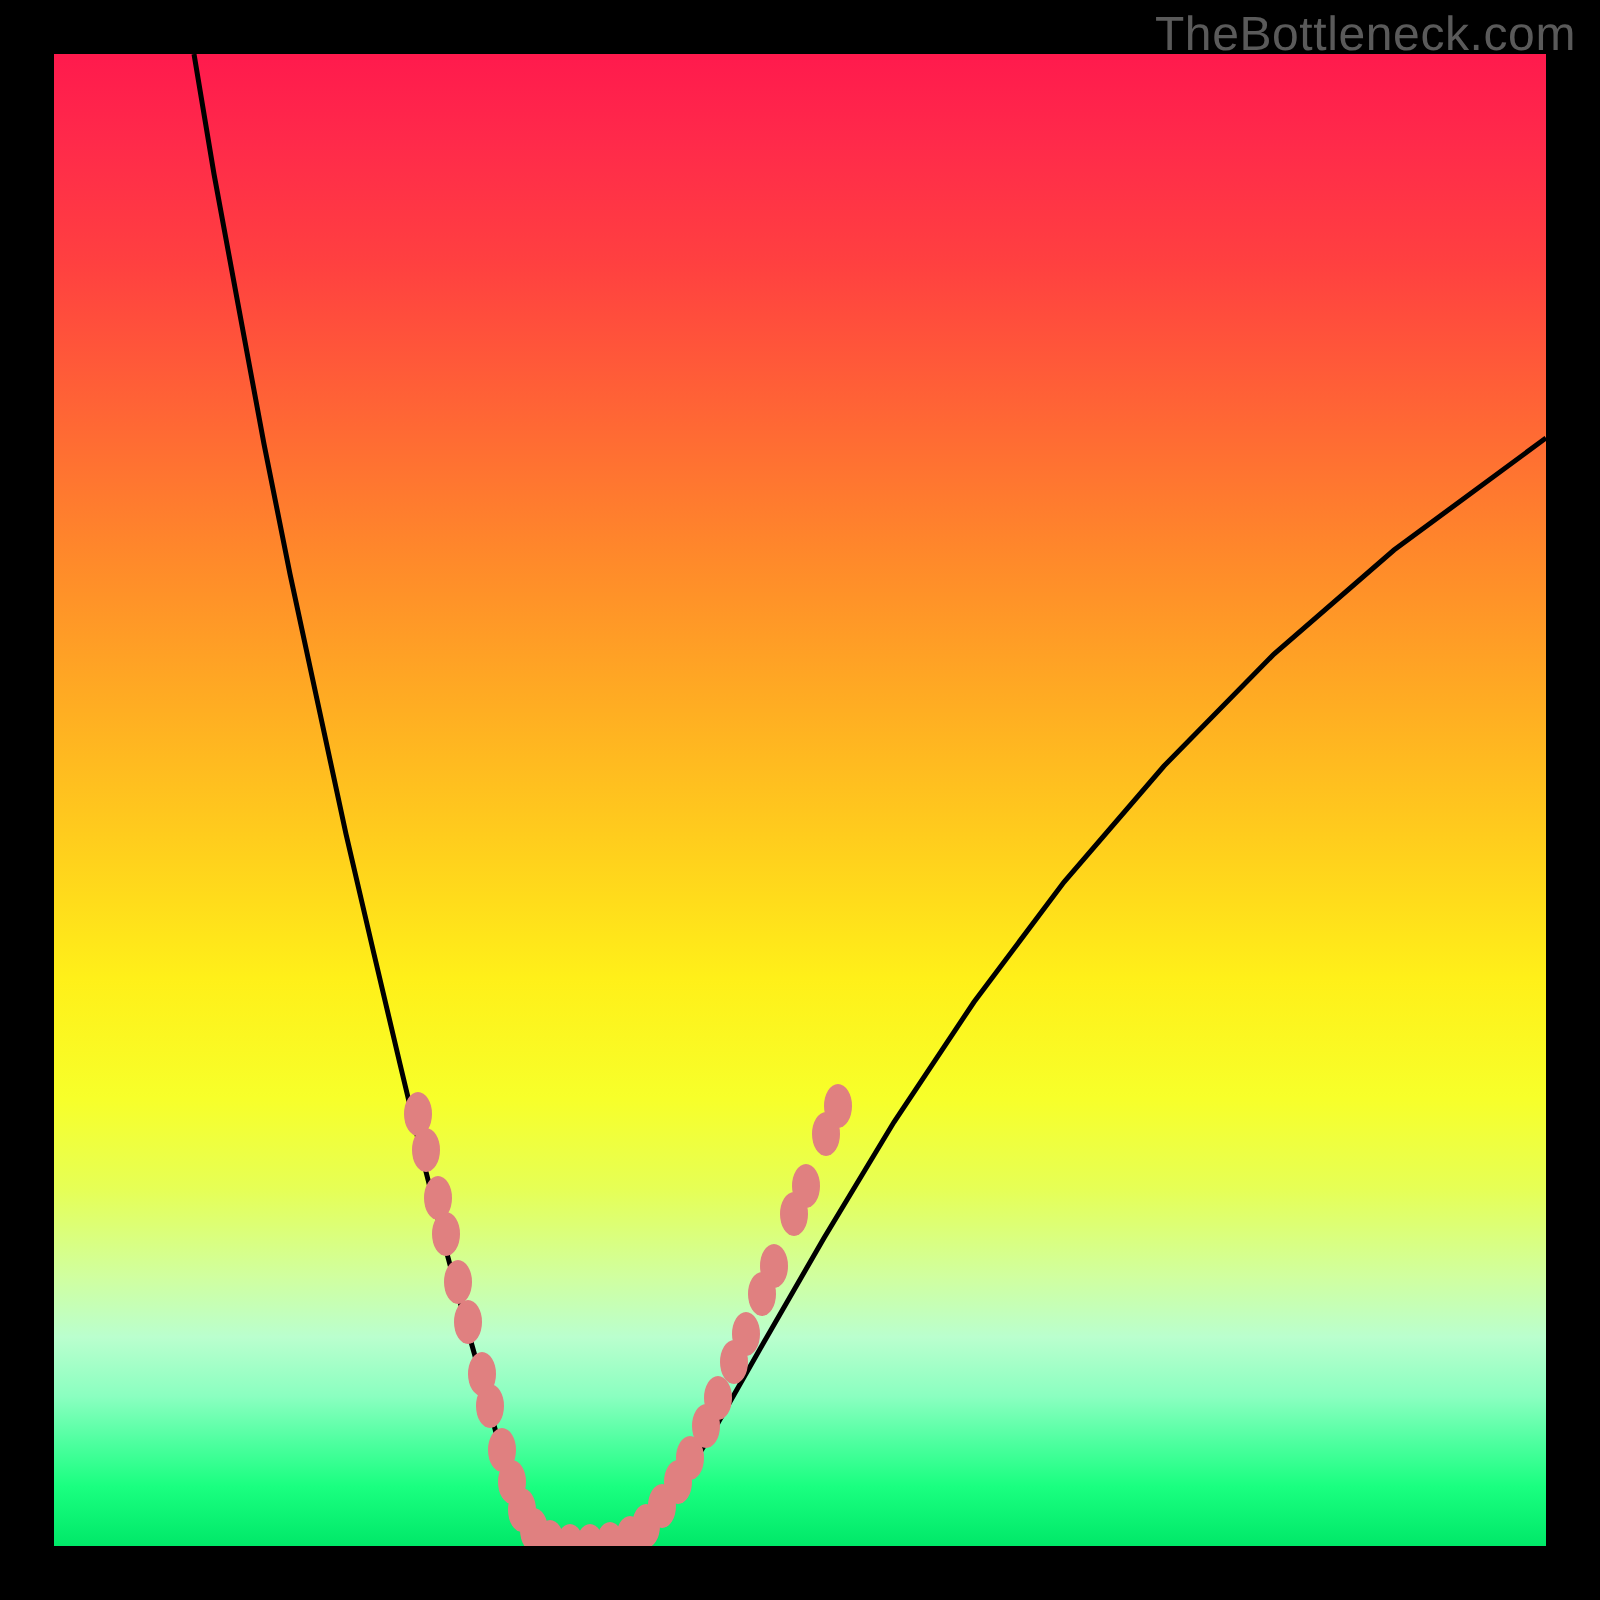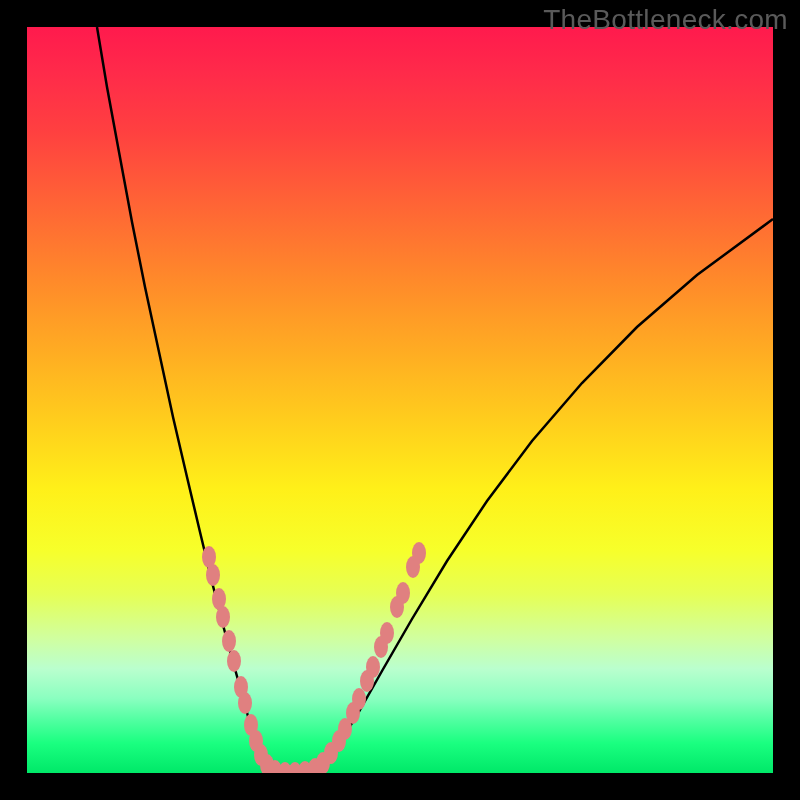--- a/index.html
+++ b/index.html
@@ -47,21 +47,21 @@
       #4fffa0 93%,
       #1aff80 96%,
       #00e868 100%
     );
   }
   .watermark {
     position: absolute;
     top: 4px;
     right: 12px;
     color: #5a5a5a;
-    font-size: 28px;
+    font-size: 24px;
     font-weight: 500;
     letter-spacing: 0.3px;
   }
   svg.curve {
     position: absolute;
     inset: 0;
     width: 746px;
     height: 746px;
   }
 </style>

